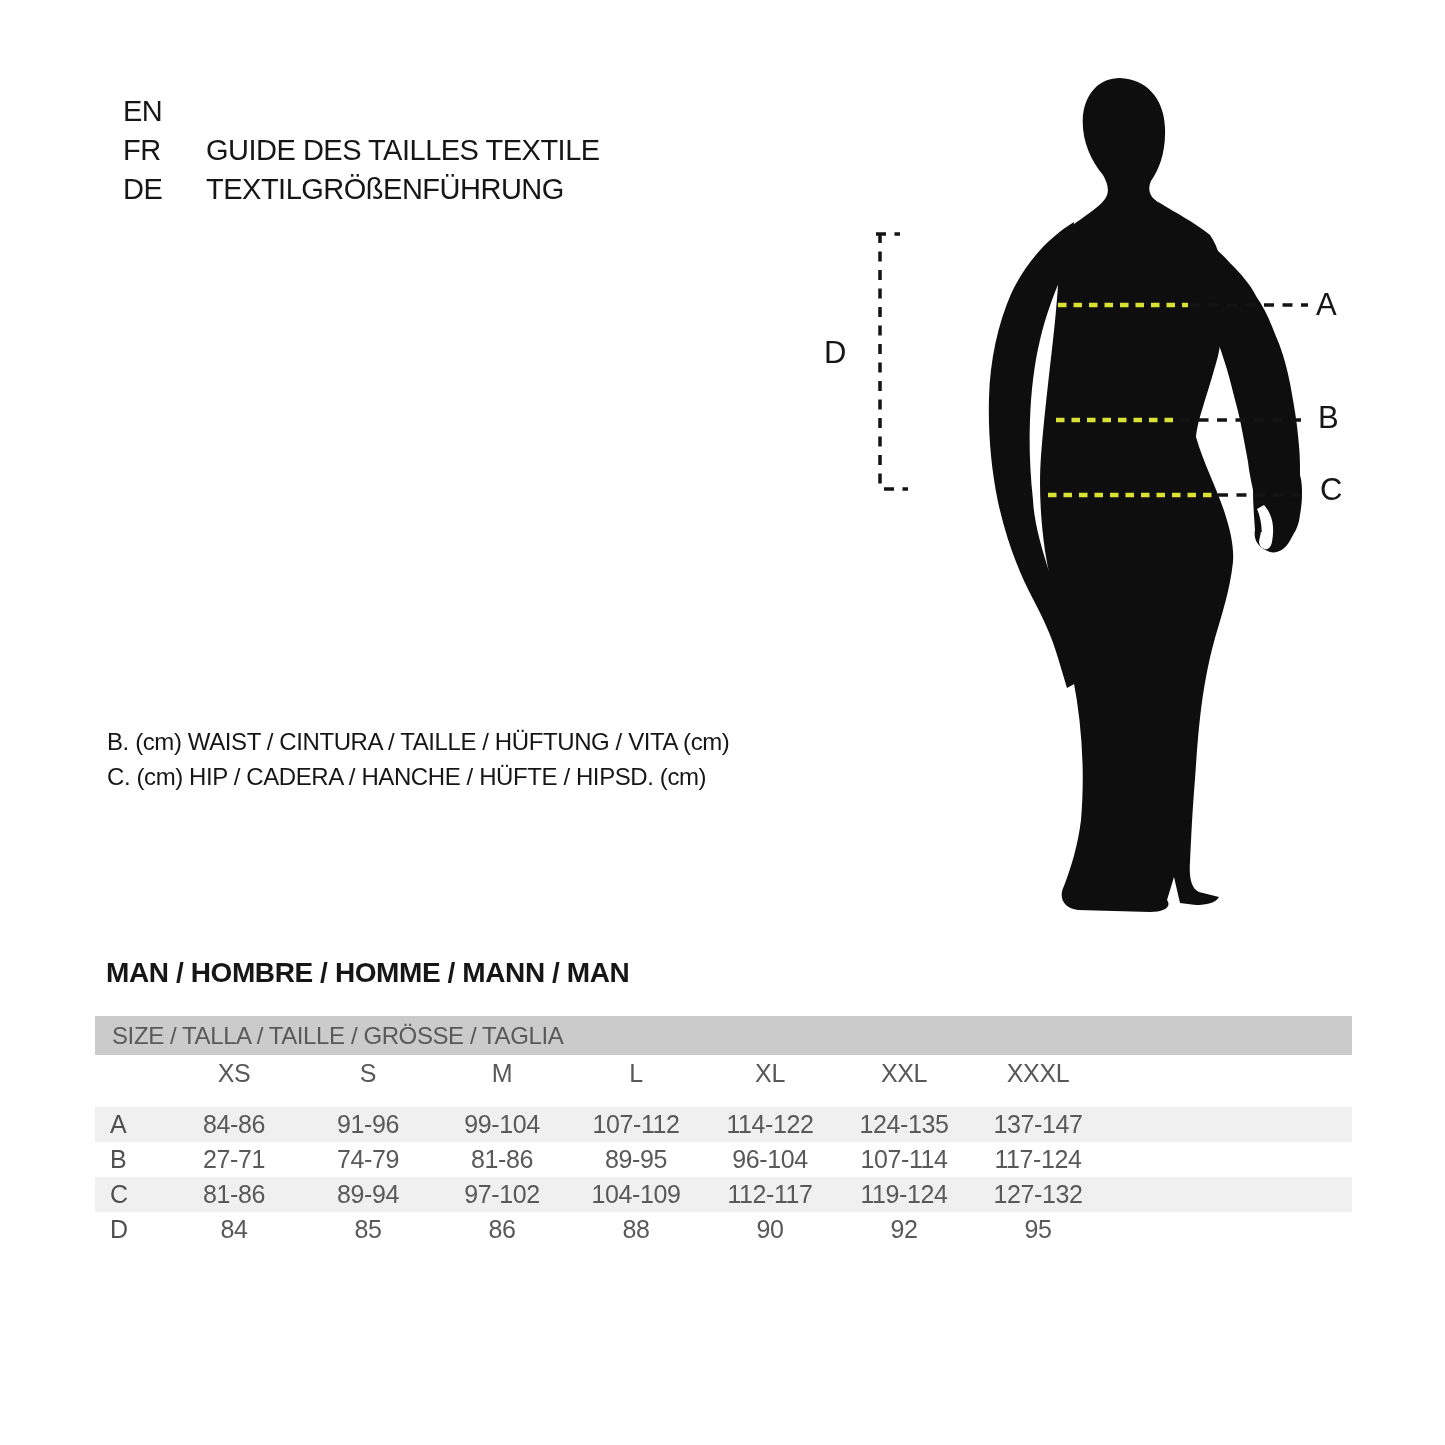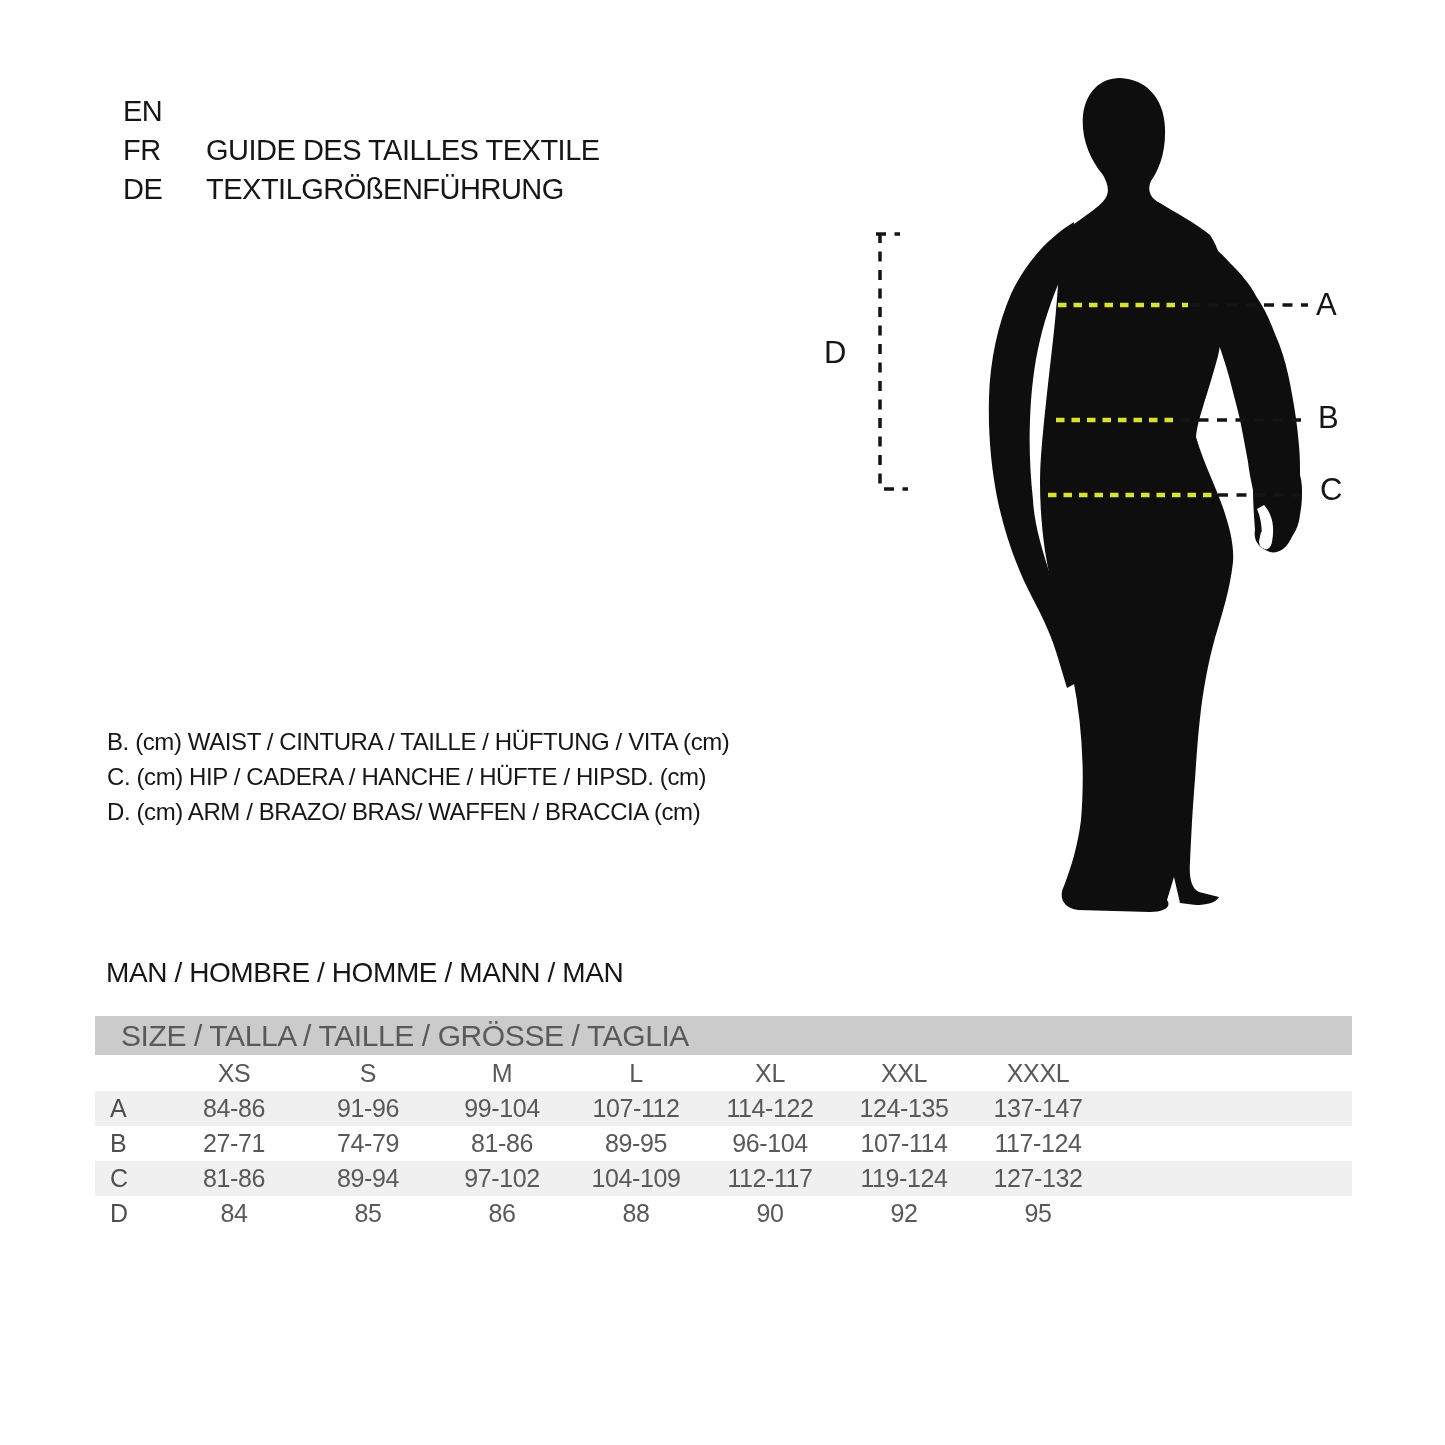--- a/index.html
+++ b/index.html
@@ -19,28 +19,28 @@
   .black-dash{stroke:var(--dash-black,#141414);stroke-width:3.5;stroke-dasharray:10 8.5;fill:none;}
   .yellow-dash{stroke:var(--dash-yellow,#d9e135);stroke-width:4.5;stroke-dasharray:8.5 7;fill:none;}
   .fig-label{position:absolute;font-size:31px;line-height:34px;font-weight:500;
     letter-spacing:-0.5px;color:var(--text-black,#161616);}
   
   .measure-block{position:absolute;left:107px;top:724px;font-size:24px;font-weight:500;
     letter-spacing:-0.4px;color:var(--text-black,#161616);}
   .measure-line{line-height:35px;}
   
   .man-heading{position:absolute;left:106px;top:959px;margin:0;font-size:28px;line-height:28px;
-    font-weight:400;letter-spacing:-0.4px;color:var(--text-black,#161616);}
+    font-weight:700;letter-spacing:-0.4px;color:var(--text-black,#161616);}
   
   .size-table{position:absolute;left:95px;top:1016px;width:1257px;font-weight:500;
     letter-spacing:-0.4px;color:var(--table-text,#595959);}
-  .table-header-bar{height:39px;background:var(--thead-bg,#cbcbcb);font-size:30px;line-height:39px;
-    padding-left:26px;box-sizing:border-box;color:var(--table-text,#595959);}
+  .table-header-bar{height:39px;background:var(--thead-bg,#cbcbcb);font-size:24px;line-height:39px;
+    padding-left:17px;box-sizing:border-box;color:var(--table-text,#595959);}
   .trow{display:grid;grid-template-columns:72px repeat(7,134px) 1fr;height:35px;line-height:35px;font-size:25px;}
-  .trow.cols{height:36px;line-height:36px;}
+  .trow.cols{height:52px;line-height:36px;}
   .trow.stripe{background:var(--stripe,#f0f0f0);}
   .tcell{text-align:center;}
   .tlabel{text-align:left;padding-left:15px;box-sizing:border-box;color:#4f4f4f;}
 </style>
 </head>
 <body>
 
 <div class="canvas" style="--bg: #ffffff; --text-black: #161616; --table-text: #595959; --thead-bg: #cbcbcb; --stripe: #f0f0f0; --sil: #0e0e0e; --dash-black: #141414; --dash-yellow: #d9e135;">
 
   <section class="lang-block">
@@ -172,21 +172,20 @@
 
   <div class="fig-label" style="left:1316px;top:288px;">A</div>
   <div class="fig-label" style="left:1318px;top:401px;">B</div>
   <div class="fig-label" style="left:1320px;top:473px;">C</div>
   <div class="fig-label" style="left:824px;top:336px;">D</div>
 
   <section class="measure-block">
     <div id="measure-lines">
         <div class="measure-line">B. (cm) WAIST / CINTURA / TAILLE / HÜFTUNG / VITA (cm)</div>
         <div class="measure-line">C. (cm) HIP / CADERA / HANCHE / HÜFTE / HIPSD. (cm)</div>
-        <div class="measure-line">D. (cm) ARM / BRAZO/ BRAS/ WAFFEN / BRACCIA (cm)</div>
       </div>
   </section>
 
   <h2 class="man-heading">MAN / HOMBRE / HOMME / MANN / MAN</h2>
 
   <div class="size-table">
     <div class="table-header-bar">SIZE / TALLA / TAILLE / GRÖSSE / TAGLIA</div>
     <div id="table-grid">
         <div class="trow cols">
           <div class="tcell tlabel"></div>

